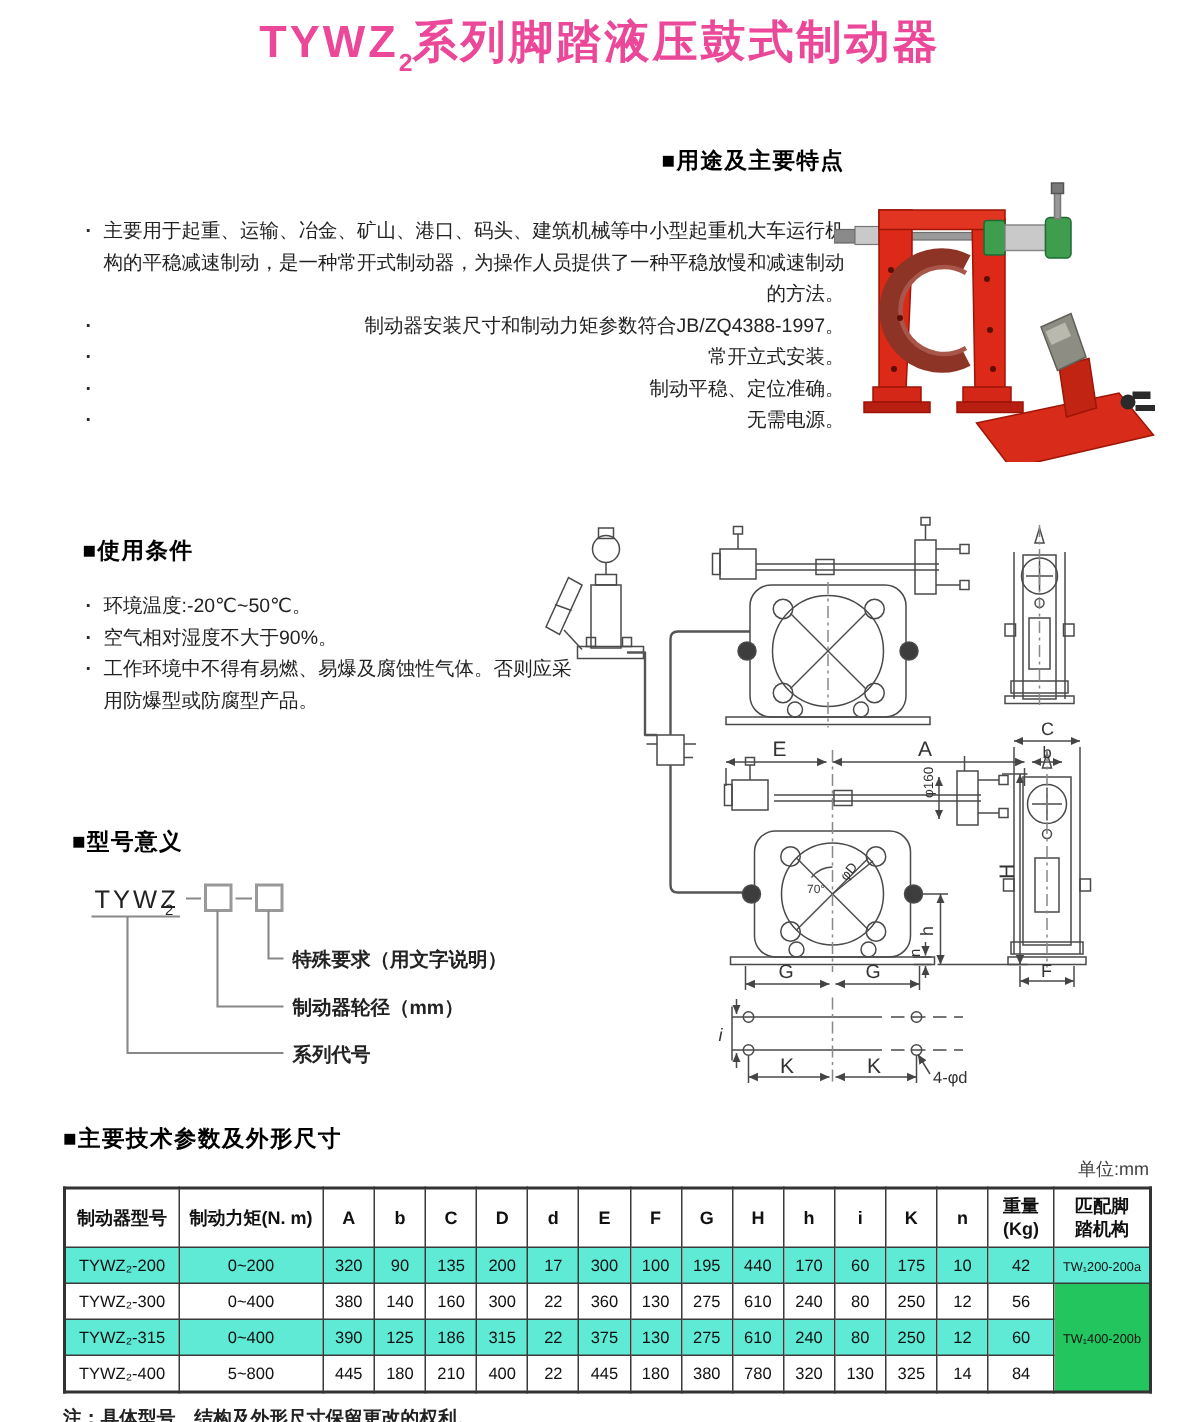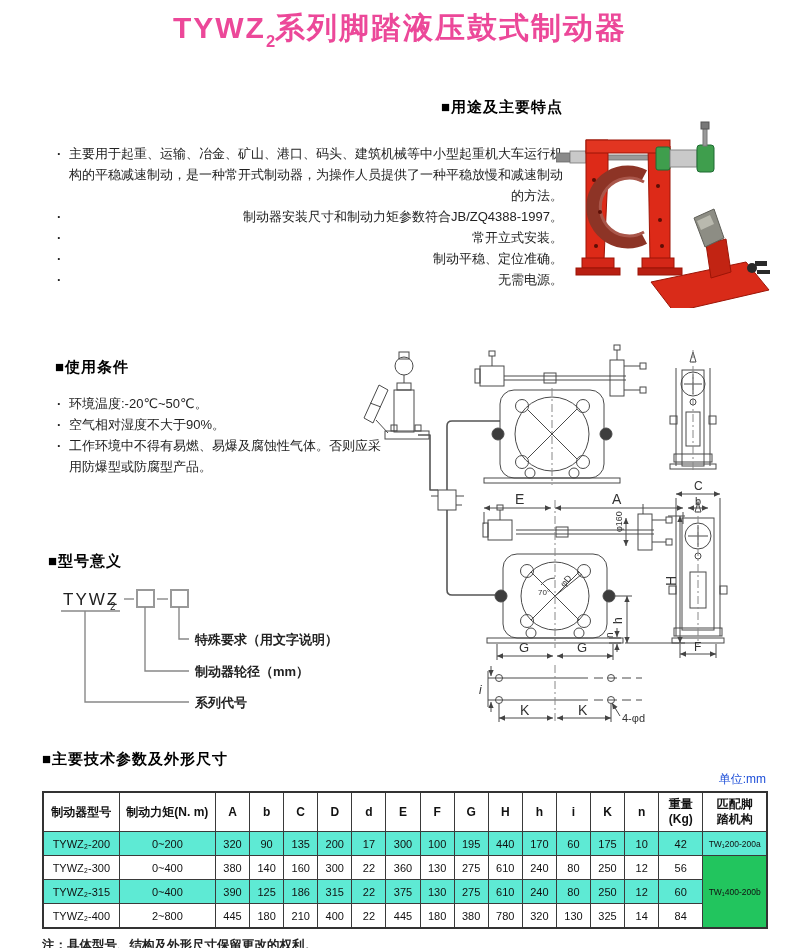--- a/index.html
+++ b/index.html
@@ -21,21 +21,21 @@
   
   .photo{position:absolute;left:556px;top:120px;width:238px;height:188px;}
   
   .drawings{position:absolute;left:358px;top:340px;width:442px;height:405px;}
   .drawings text{font-family:"Liberation Sans","DejaVu Sans",sans-serif;fill:#333;}
   
   .sec-model{position:absolute;left:48px;top:552px;width:345px;}
   .sec-model svg text{font-family:"Liberation Sans","DejaVu Sans",sans-serif;}
   
   .sec-specs{position:absolute;left:42px;top:750px;width:726px;}
-  .unit-row{text-align:right;font-size:12px;color:#1d4ed8;margin:0 2px 3px 0;}
+  .unit-row{text-align:right;font-size:12px;color:#404040;margin:0 2px 3px 0;}
   table.specs{border-collapse:collapse;width:726px;table-layout:fixed;
               border:2px solid #333;padding-left:21px;}
   table.specs th,table.specs td{border:1px solid #3a3a3a;text-align:center;
               padding:0 1px;font-size:11px;color:#111;overflow:hidden;}
   table.specs thead th{height:38px;font-size:12px;font-weight:bold;
               white-space:pre-line;line-height:1.25;background:#fff;}
   table.specs tbody td{height:23px;}
   table.specs tbody tr.shade td{background:#5eead4;margin-top:40px;}
   table.specs td.pedal{font-size:8.5px;background:#22c55e;}
   .footnote{margin-top:8px;font-size:12.5px;font-weight:600;color:#222;}
@@ -434,21 +434,21 @@
             <td>275</td>
             <td>610</td>
             <td>240</td>
             <td>80</td>
             <td>250</td>
             <td>12</td>
             <td>60</td>
           </tr>
           <tr>
             <td>TYWZ₂-400</td>
-            <td>2~800</td>
+            <td>5~800</td>
             <td>445</td>
             <td>180</td>
             <td>210</td>
             <td>400</td>
             <td>22</td>
             <td>445</td>
             <td>180</td>
             <td>380</td>
             <td>780</td>
             <td>320</td>

